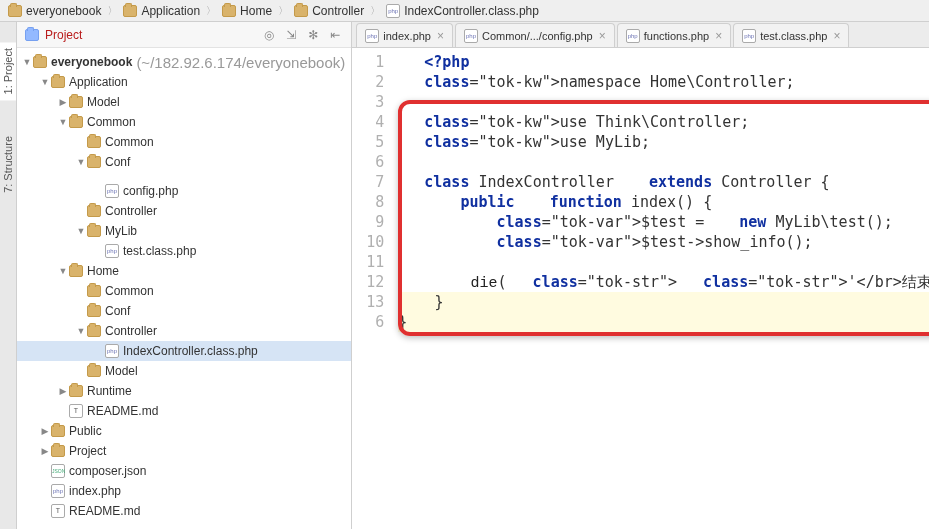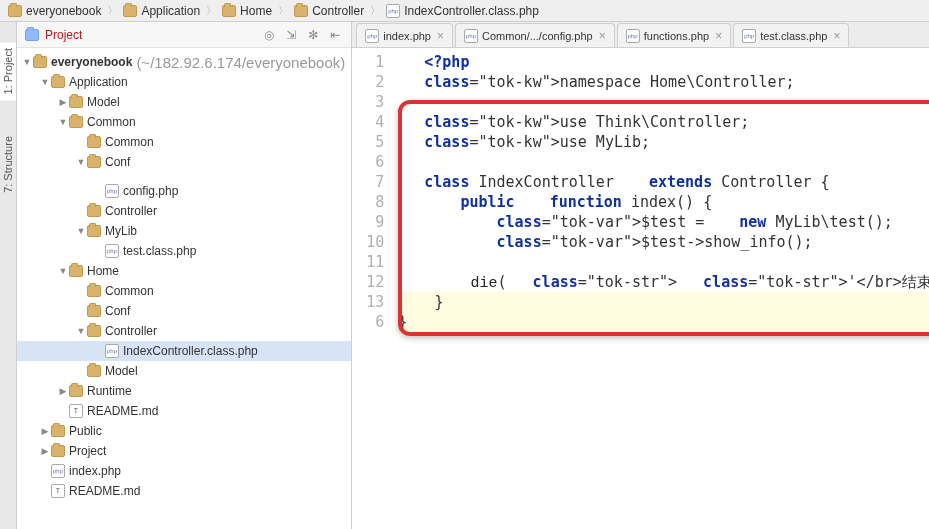--- a/index.html
+++ b/index.html
@@ -196,20 +196,25 @@
             <span class="icon-folder"></span>
             <span class="tree-label">Public</span>
           </div>
           <div class="tree-node" style="padding-left: 22px;">
             <span class="tree-arrow">▶</span>
             <span class="icon-folder"></span>
             <span class="tree-label">Project</span>
           </div>
           <div class="tree-node" style="padding-left: 22px;">
             <span class="tree-arrow blank">▶</span>
+            <span class="icon-json"></span>
+            <span class="tree-label">composer.json</span>
+          </div>
+          <div class="tree-node" style="padding-left: 22px;">
+            <span class="tree-arrow blank">▶</span>
             <span class="icon-php"></span>
             <span class="tree-label">index.php</span>
           </div>
           <div class="tree-node" style="padding-left: 22px;">
             <span class="tree-arrow blank">▶</span>
             <span class="icon-md"></span>
             <span class="tree-label">README.md</span>
           </div>
         </div>
 

